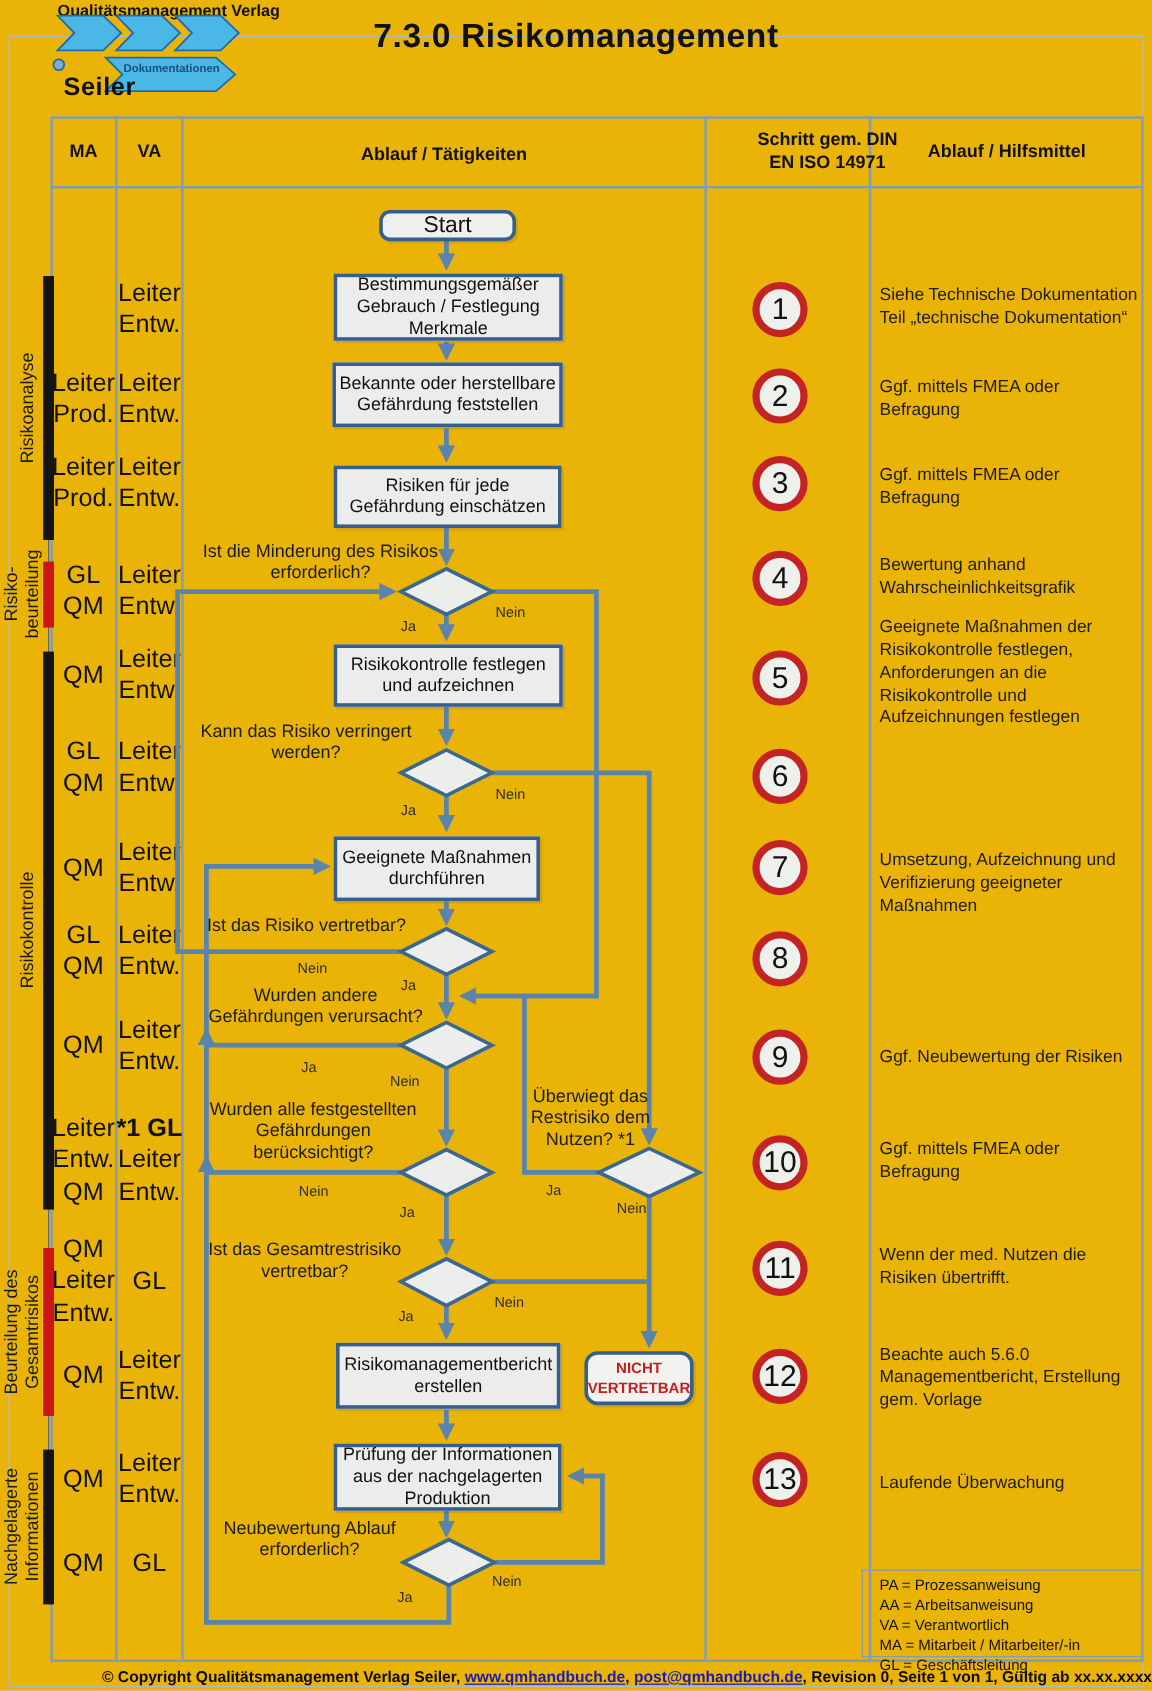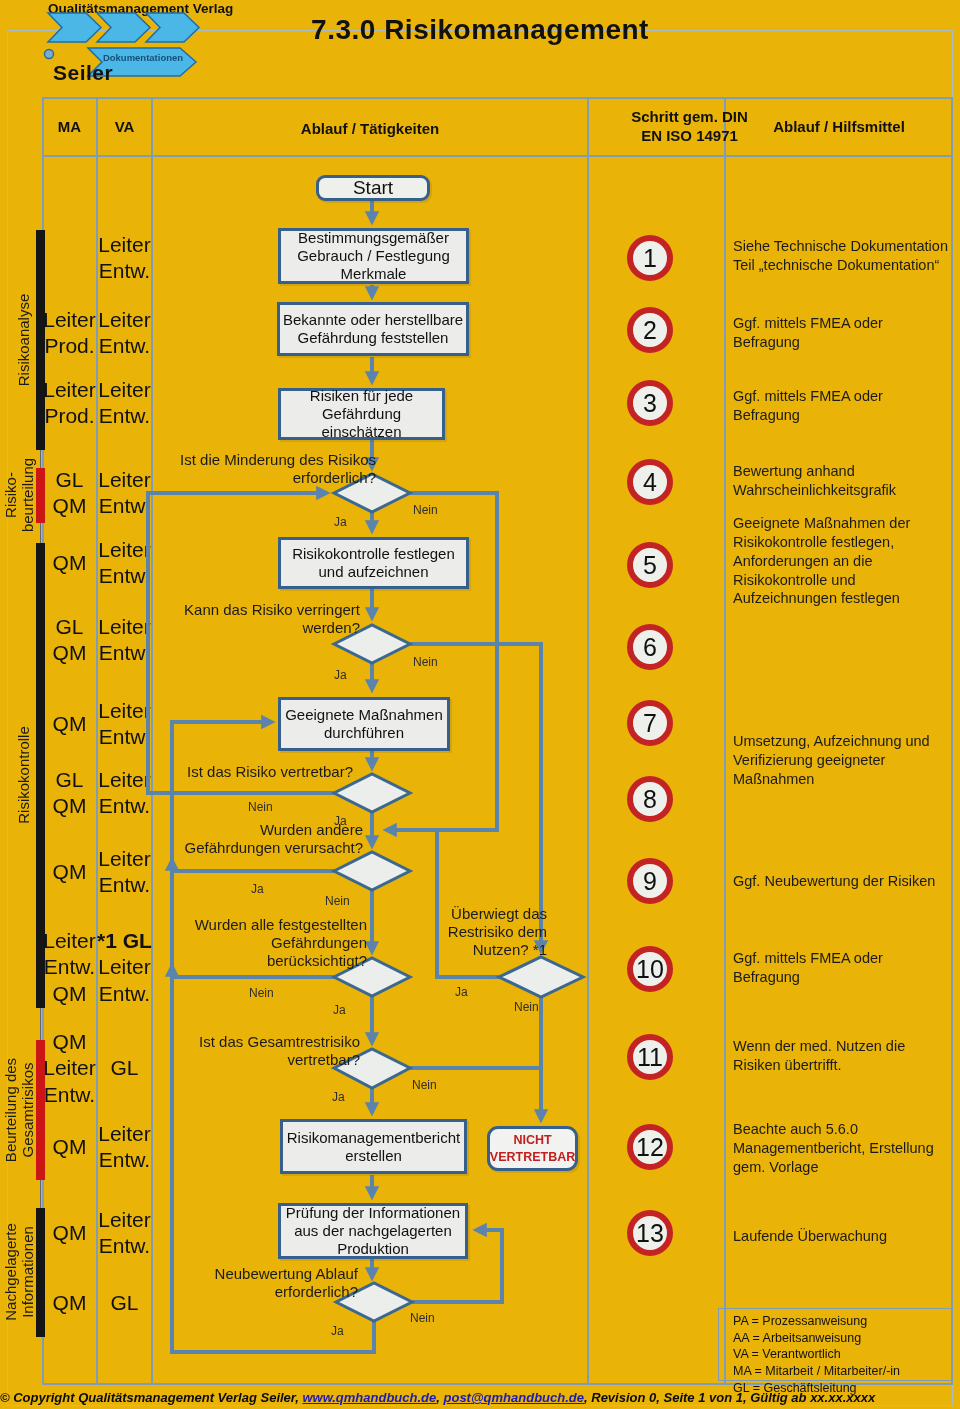--- a/index.html
+++ b/index.html
@@ -28,31 +28,31 @@
   .vlabel{font-size:15px;line-height:1.1;text-align:center;white-space:pre-line;
           transform:translate(-50%,-50%) rotate(-90deg);color:#1b1b1b;}
   
   .macell{width:55px;text-align:center;font-size:21px;line-height:1.25;transform:translateY(-50%);white-space:pre-line;}
   
   .fbox{box-sizing:border-box;border:3px solid #365f8c;background:#ececea;display:flex;align-items:center;
         justify-content:center;text-align:center;font-size:15px;line-height:1.2;white-space:pre-line;
         box-shadow:2px 2px 0 rgba(60,60,60,.12);}
   .startbox{border-radius:9px;font-size:19px;background:#eef0ec;}
   .terminalbox{border-radius:11px;color:#c02020;font-weight:bold;font-size:12.5px;background:#f2f2f0;line-height:1.3;}
-  .question{font-size:15px;line-height:1.2;text-align:right;white-space:pre-line;color:#1b1b1b;}
+  .question{font-size:15px;line-height:1.2;text-align:center;white-space:pre-line;color:#1b1b1b;}
   .jn{font-size:12px;color:#2e2e2e;}
   
   .circle{left:627px;width:34px;height:34px;border:6px solid #c42323;border-radius:50%;
           display:flex;align-items:center;justify-content:center;font-size:25px;color:#111;background:#eef0ec;}
   .note{left:733px;width:218px;font-size:14.5px;line-height:1.3;white-space:pre-line;color:#1b1b1b;}
   
   .legendbox{left:718px;top:1308px;width:234px;height:73px;border:1.5px solid #7f9cba;box-sizing:border-box;}
   .legendtxt{left:733px;top:1313px;font-size:12.5px;line-height:1.33;white-space:pre-line;}
   
-  .footer{left:0;right:0;top:1390px;text-align:left;font-size:13px;font-weight:bold;color:#0b0b0b;font-style:italic;}
+  .footer{left:0;right:0;top:1390px;text-align:right;font-size:13px;font-weight:bold;color:#0b0b0b;}
   .footer a{color:#1a1ab5;text-decoration:underline;cursor:pointer;}
   svg{pointer-events:none;}
 </style>
 </head>
 <body>
 
 <div id="page">
 
   <div class="abs pageframe"></div>
 
@@ -193,21 +193,21 @@
       <polygon points="336,1302 374,1283 412,1302 374,1321"></polygon>
     </g>
   </svg>
 
   <div class="abs fbox startbox" style="left:316px;top:175px;width:114px;height:26px">Start</div>
   <div class="abs fbox" style="left:277px;top:302px;width:192px;height:54px">Bekannte oder herstellbare
 Gefährdung feststellen</div>
   <div class="abs fbox" style="left:278px;top:228px;width:191px;height:56px">Bestimmungsgemäßer
 Gebrauch / Festlegung
 Merkmale</div>
-  <div class="abs fbox" style="left:278px;top:388px;width:167px;height:52px">Risiken für jede
+  <div class="abs fbox" style="left:278px;top:388px;width:190px;height:52px">Risiken für jede
 Gefährdung einschätzen</div>
   <div class="abs fbox" style="left:278px;top:537px;width:191px;height:52px">Risikokontrolle festlegen
 und aufzeichnen</div>
   <div class="abs fbox" style="left:278px;top:697px;width:172px;height:54px">Geeignete Maßnahmen
 durchführen</div>
   <div class="abs fbox" style="left:280px;top:1119px;width:187px;height:55px">Risikomanagementbericht
 erstellen</div>
   <div class="abs fbox" style="left:278px;top:1203px;width:190px;height:56px">Prüfung der Informationen
 aus der nachgelagerten
 Produktion</div>
@@ -269,21 +269,21 @@
 Befragung</div>
   <div class="abs note" style="top:387px">Ggf. mittels FMEA oder
 Befragung</div>
   <div class="abs note" style="top:462px">Bewertung anhand
 Wahrscheinlichkeitsgrafik</div>
   <div class="abs note" style="top:514px">Geeignete Maßnahmen der
 Risikokontrolle festlegen,
 Anforderungen an die
 Risikokontrolle und
 Aufzeichnungen festlegen</div>
-  <div class="abs note" style="top:732px">Umsetzung, Aufzeichnung und
+  <div class="abs note" style="top:708px">Umsetzung, Aufzeichnung und
 Verifizierung geeigneter
 Maßnahmen</div>
   <div class="abs note" style="top:872px">Ggf. Neubewertung der Risiken</div>
   <div class="abs note" style="top:949px">Ggf. mittels FMEA oder
 Befragung</div>
   <div class="abs note" style="top:1037px">Wenn der med. Nutzen die
 Risiken übertrifft.</div>
   <div class="abs note" style="top:1120px">Beachte auch 5.6.0
 Managementbericht, Erstellung
 gem. Vorlage</div>

